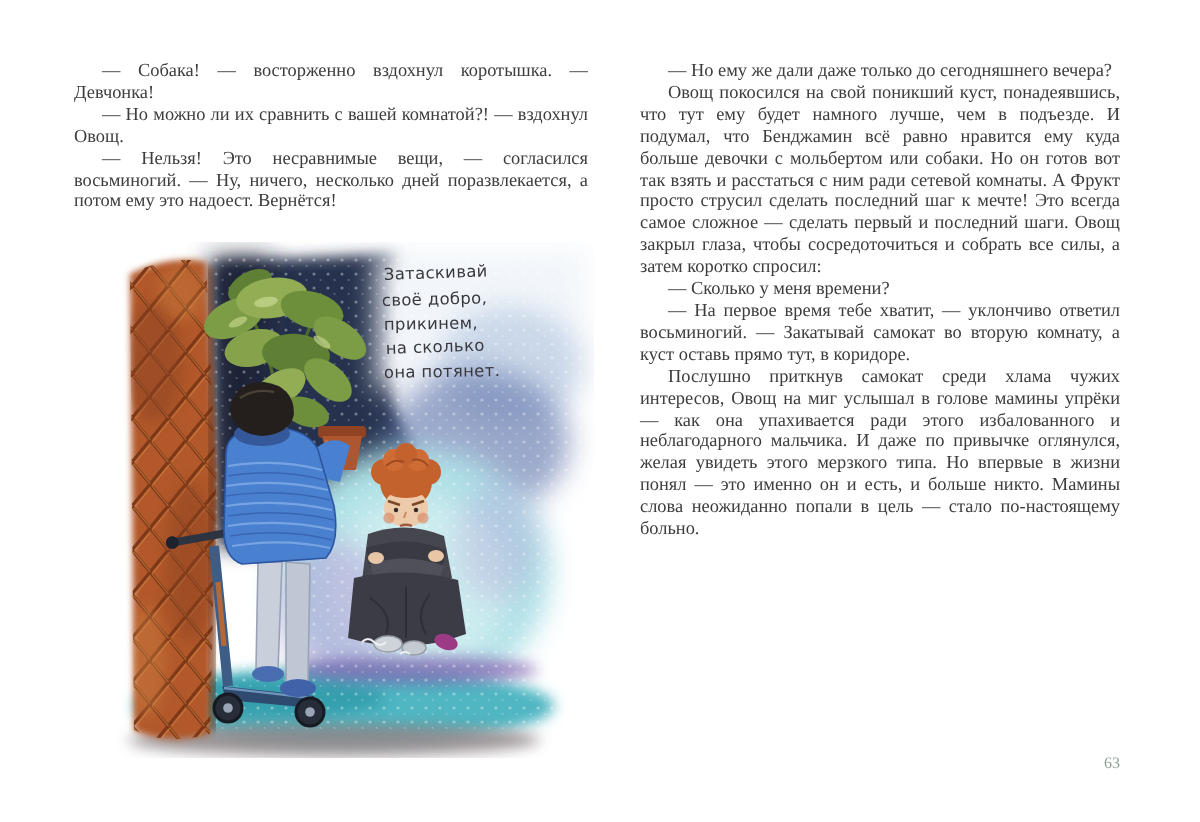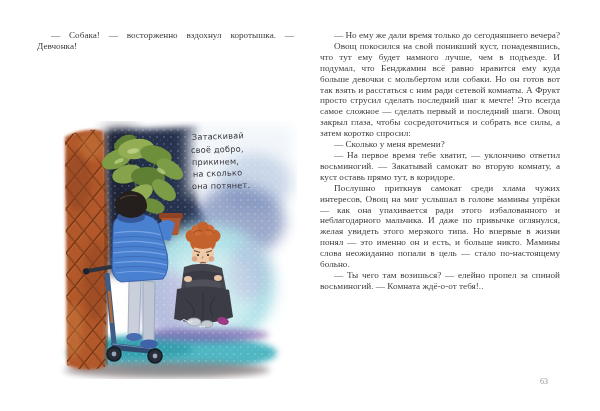--- a/index.html
+++ b/index.html
@@ -10,36 +10,38 @@
   .spread{position:relative;width:600px;height:411px;background:#ffffff;}
   .textblock{
     position:absolute;color:#3d3d3f;font-size:9.2px;line-height:10.9px;
     text-align:justify;
   }
   .textblock p{margin:0;text-indent:14px;}
   #left-text{left:37px;top:30px;width:257px;}
   #right-text{left:320px;top:30px;width:240px;}
   #illustration{position:absolute;left:57px;top:121px;width:240px;height:258px;}
   #pagenum{
-    position:absolute;left:540px;top:377px;width:20px;text-align:left;
+    position:absolute;left:540px;top:377px;width:20px;text-align:right;
     font-size:8px;color:#8fa092;font-family:"Liberation Serif",serif;
   }
   .hand{
     font-family:"DejaVu Sans",sans-serif;font-size:8.2px;fill:#38383e;
     letter-spacing:.2px;
   }
 </style>
 </head>
 <body>
 
 <div class="spread">
 
   <div>
     <div class="textblock" id="left-text">
       <p>— Собака! — восторженно вздохнул коротышка. — Девчонка!</p>
+      <p>— Но можно ли их сравнить с вашей комнатой?! — вздохнул Овощ.</p>
+      <p>— Нельзя! Это несравнимые вещи, — согласился восьминогий. — Ну, ничего, несколько дней поразвлекается, а потом ему это надоест. Вернётся!</p>
     </div>
 
     <svg id="illustration" viewBox="0 0 240 258">
       <defs>
         <filter id="f2" x="-30%" y="-30%" width="160%" height="160%">
             <feGaussianBlur stdDeviation="1.6"></feGaussianBlur>
           </filter>
         <filter id="f4" x="-40%" y="-40%" width="180%" height="180%">
             <feGaussianBlur stdDeviation="3.4"></feGaussianBlur>
           </filter>
@@ -173,23 +175,22 @@
         <text class="hand" x="134" y="32" transform="rotate(-1.5 134 32)">своё добро,</text>
         <text class="hand" x="135" y="44" transform="rotate(-1 135 44)">прикинем,</text>
         <text class="hand" x="136" y="56" transform="rotate(-2 136 56)">на сколько</text>
         <text class="hand" x="135" y="68" transform="rotate(-1 135 68)">она потянет.</text>
       </g>
     </svg>
   </div>
 
   <div>
     <div class="textblock" id="right-text">
-      <p>— Но ему же дали время только до сегодняшнего вечера?</p>
+      <p>— Но ему же дали даже только до сегодняшнего вечера?</p>
       <p>Овощ покосился на свой поникший куст, понадеявшись, что тут ему будет намного лучше, чем в подъезде. И подумал, что Бенджамин всё равно нравится ему куда больше девочки с мольбертом или собаки. Но он готов вот так взять и расстаться с ним ради сетевой комнаты. А Фрукт просто струсил сделать последний шаг к мечте! Это всегда самое сложное — сделать первый и последний шаги. Овощ закрыл глаза, чтобы сосредоточиться и собрать все силы, а затем коротко спросил:</p>
       <p>— Сколько у меня времени?</p>
       <p>— На первое время тебе хватит, — уклончиво ответил восьминогий. — Закатывай самокат во вторую комнату, а куст оставь прямо тут, в коридоре.</p>
       <p>Послушно приткнув самокат среди хлама чужих интересов, Овощ на миг услышал в голове мамины упрёки — как она упахивается ради этого избалованного и неблагодарного мальчика. И даже по привычке оглянулся, желая увидеть этого мерзкого типа. Но впервые в жизни понял — это именно он и есть, и больше никто. Мамины слова неожиданно попали в цель — стало по-настоящему больно.</p>
-      <p>— Ты чего там возишься? — елейно пропел за спиной восьминогий. — Комната ждё-о-от тебя!..</p>
     </div>
     <div id="pagenum">63</div>
   </div>
 
 </div>
 
 </body></html>

